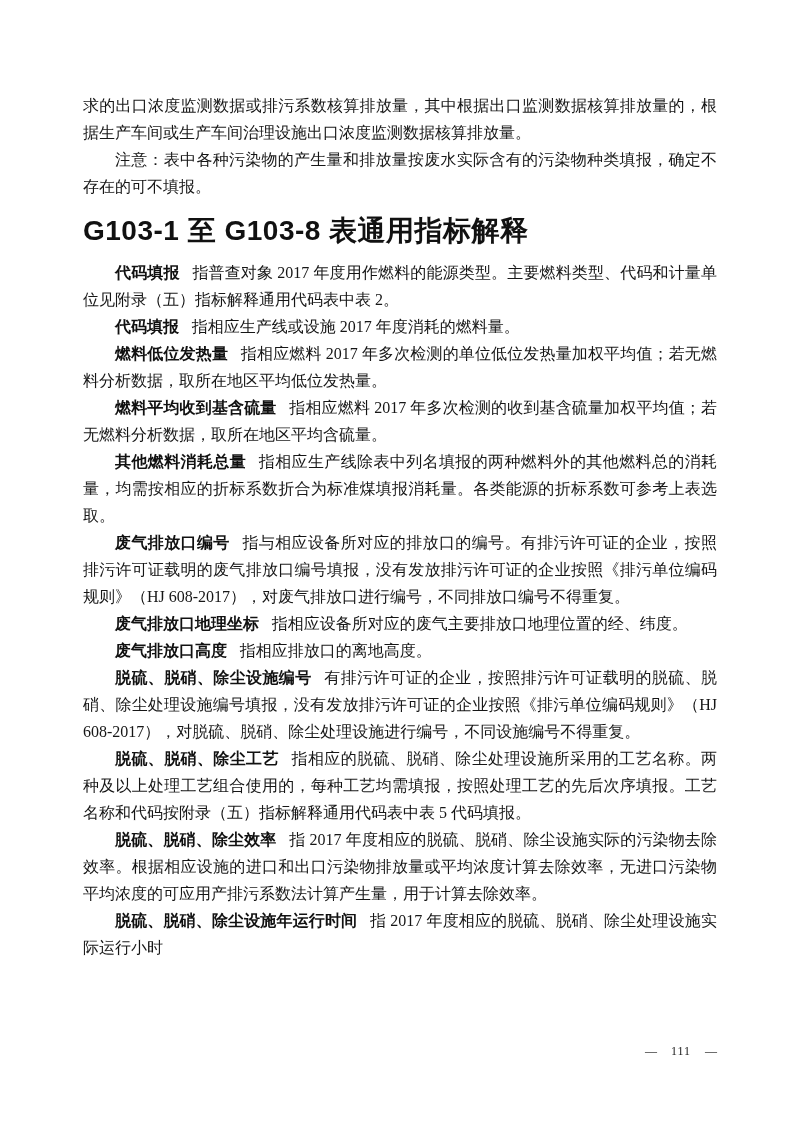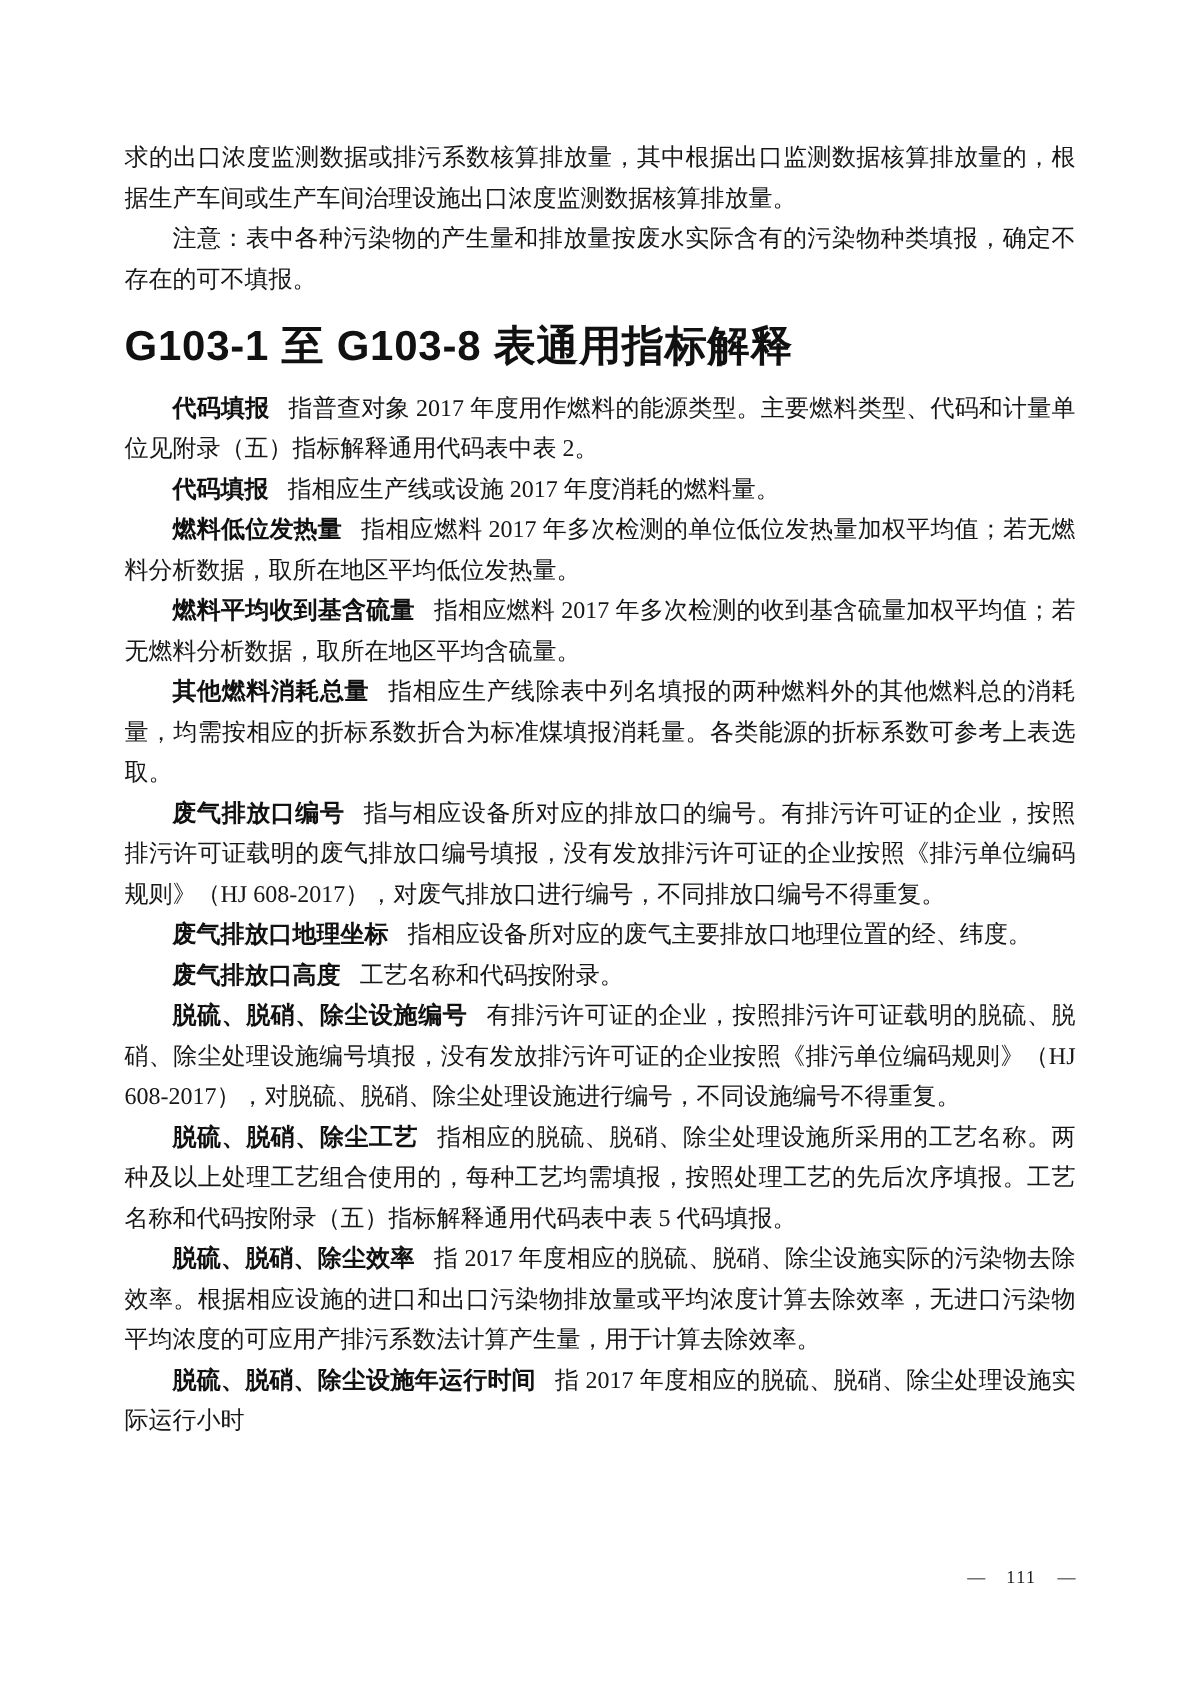--- a/index.html
+++ b/index.html
@@ -87,21 +87,21 @@
     <p class="para indent"><span class="term">燃料平均收到基含硫量</span><span>指相应燃料 2017 年多次检测的收到基含硫量加权平均值；若无燃料分析数据，取所在地区平均含硫量。</span></p>
 
 
 
     <p class="para indent"><span class="term">其他燃料消耗总量</span><span>指相应生产线除表中列名填报的两种燃料外的其他燃料总的消耗量，均需按相应的折标系数折合为标准煤填报消耗量。各类能源的折标系数可参考上表选取。</span></p>
 
     <p class="para indent"><span class="term">废气排放口编号</span><span>指与相应设备所对应的排放口的编号。有排污许可证的企业，按照排污许可证载明的废气排放口编号填报，没有发放排污许可证的企业按照《排污单位编码规则》（HJ 608-2017），对废气排放口进行编号，不同排放口编号不得重复。</span></p>
 
     <p class="para indent"><span class="term">废气排放口地理坐标</span><span>指相应设备所对应的废气主要排放口地理位置的经、纬度。</span></p>
 
-    <p class="para indent"><span class="term">废气排放口高度</span><span>工艺名称和代码按附录。</span></p>
+    <p class="para indent"><span class="term">废气排放口高度</span><span>指相应排放口的离地高度。</span></p>
 
     <p class="para indent"><span class="term">脱硫、脱硝、除尘设施编号</span><span>有排污许可证的企业，按照排污许可证载明的脱硫、脱硝、除尘处理设施编号填报，没有发放排污许可证的企业按照《排污单位编码规则》（HJ 608-2017），对脱硫、脱硝、除尘处理设施进行编号，不同设施编号不得重复。</span></p>
 
     <p class="para indent"><span class="term">脱硫、脱硝、除尘工艺</span><span>指相应的脱硫、脱硝、除尘处理设施所采用的工艺名称。两种及以上处理工艺组合使用的，每种工艺均需填报，按照处理工艺的先后次序填报。工艺名称和代码按附录（五）指标解释通用代码表中表 5 代码填报。</span></p>
 
     <p class="para indent"><span class="term">脱硫、脱硝、除尘效率</span><span>指 2017 年度相应的脱硫、脱硝、除尘设施实际的污染物去除效率。根据相应设施的进口和出口污染物排放量或平均浓度计算去除效率，无进口污染物平均浓度的可应用产排污系数法计算产生量，用于计算去除效率。</span></p>
 
     <p class="para indent"><span class="term">脱硫、脱硝、除尘设施年运行时间</span><span>指 2017 年度相应的脱硫、脱硝、除尘处理设施实际运行小时</span></p>
 
   </div>

